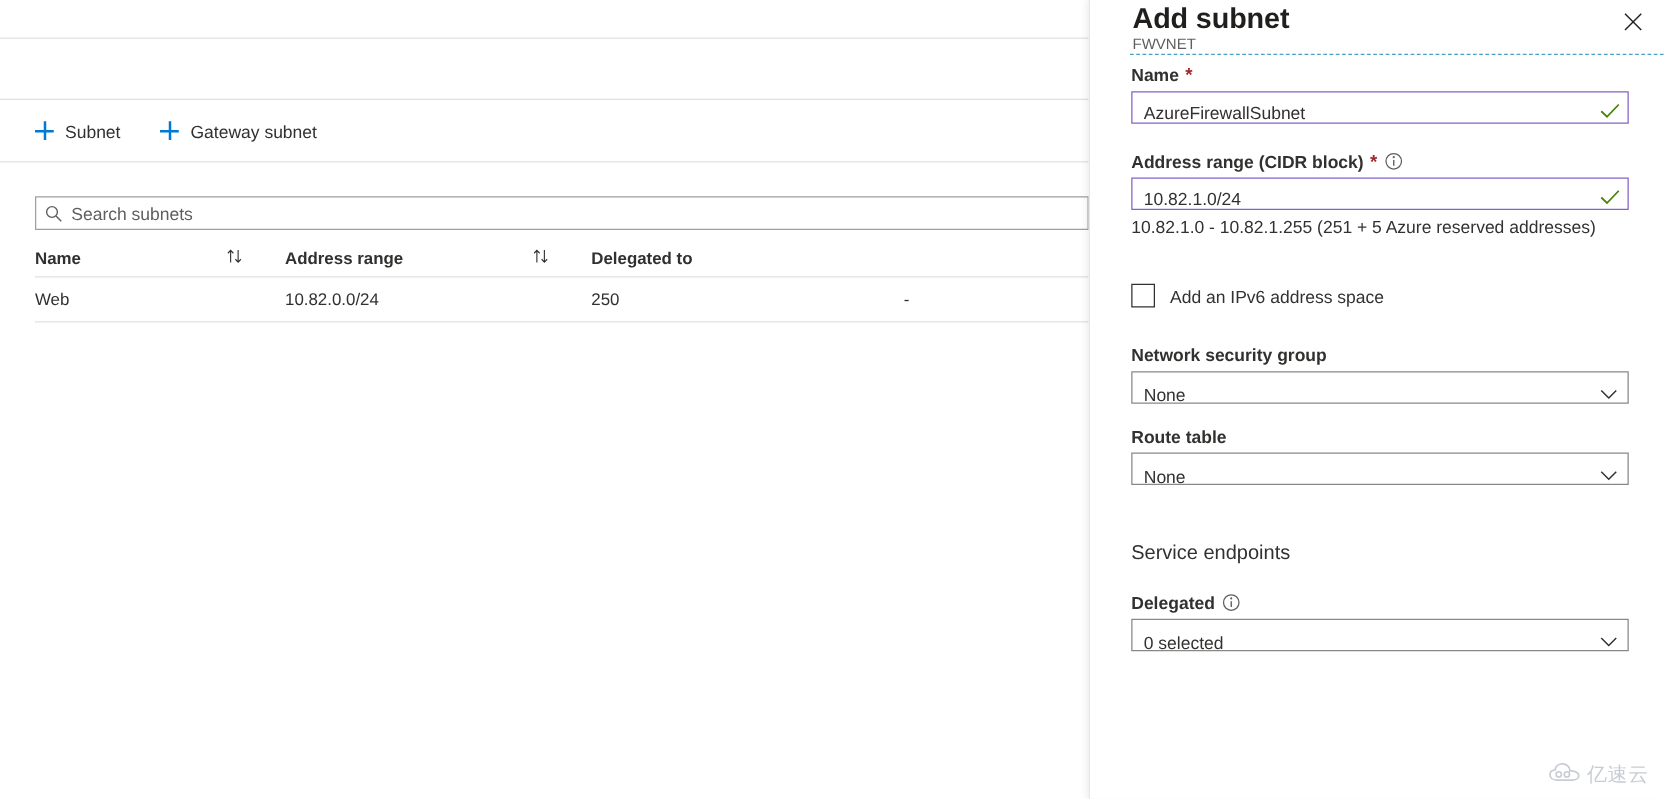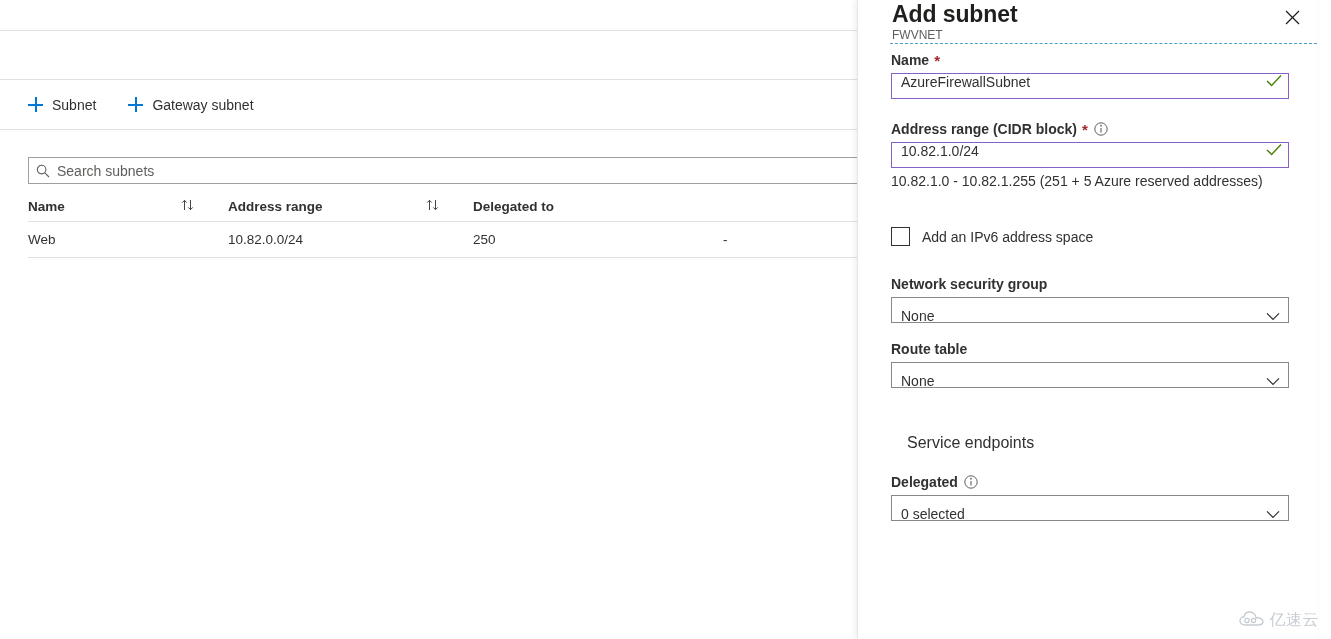--- a/index.html
+++ b/index.html
@@ -154,21 +154,21 @@
   }
   .sort-icon {
     color: #323130;
     flex: none;
     margin-left: 6px;
   }
 
   
   #add-subnet-panel {
     position: absolute;
-    right: 14px; top: 0;
+    right: 0; top: 0;
     width: 460px;
     height: 639px;
     background: #ffffff;
     border-left: 1px solid #e6e6e6;
     box-shadow: -2px 0 6px rgba(0,0,0,0.07);
     box-sizing: border-box;
   }
   #panel-header {
     position: absolute;
     left: 0; top: 0;
@@ -234,21 +234,21 @@
     margin-left: 6px;
     display: inline-flex;
     align-items: center;
   }
   .text-input {
     width: 398px;
     height: 26px;
     border: 1px solid #8661c5;
     box-sizing: border-box;
     display: flex;
-    align-items: flex-start;
+    align-items: flex-end;
     padding: 0 6px 0 9px;
     background: #fff;
     font-size: 14px;
     color: #323130;
   }
   .text-input .val {
     flex: 1;
     font-size: 14px;
     color: #323130;
   }
@@ -292,21 +292,21 @@
     cursor: pointer;
   }
   .select-box .val {
     font-size: 14px;
     color: #323130;
   }
   .section-heading {
     font-size: 16px;
     color: #323130;
     font-weight: normal;
-    margin: 16px;
+    margin: 0;
   }
 
   .mt-18 { margin-top: 18px; }
   .mt-22 { margin-top: 22px; }
   .mt-30 { margin-top: 30px; }
   .mt-46 { margin-top: 46px; }
 
   
   #watermark {
     position: absolute;

